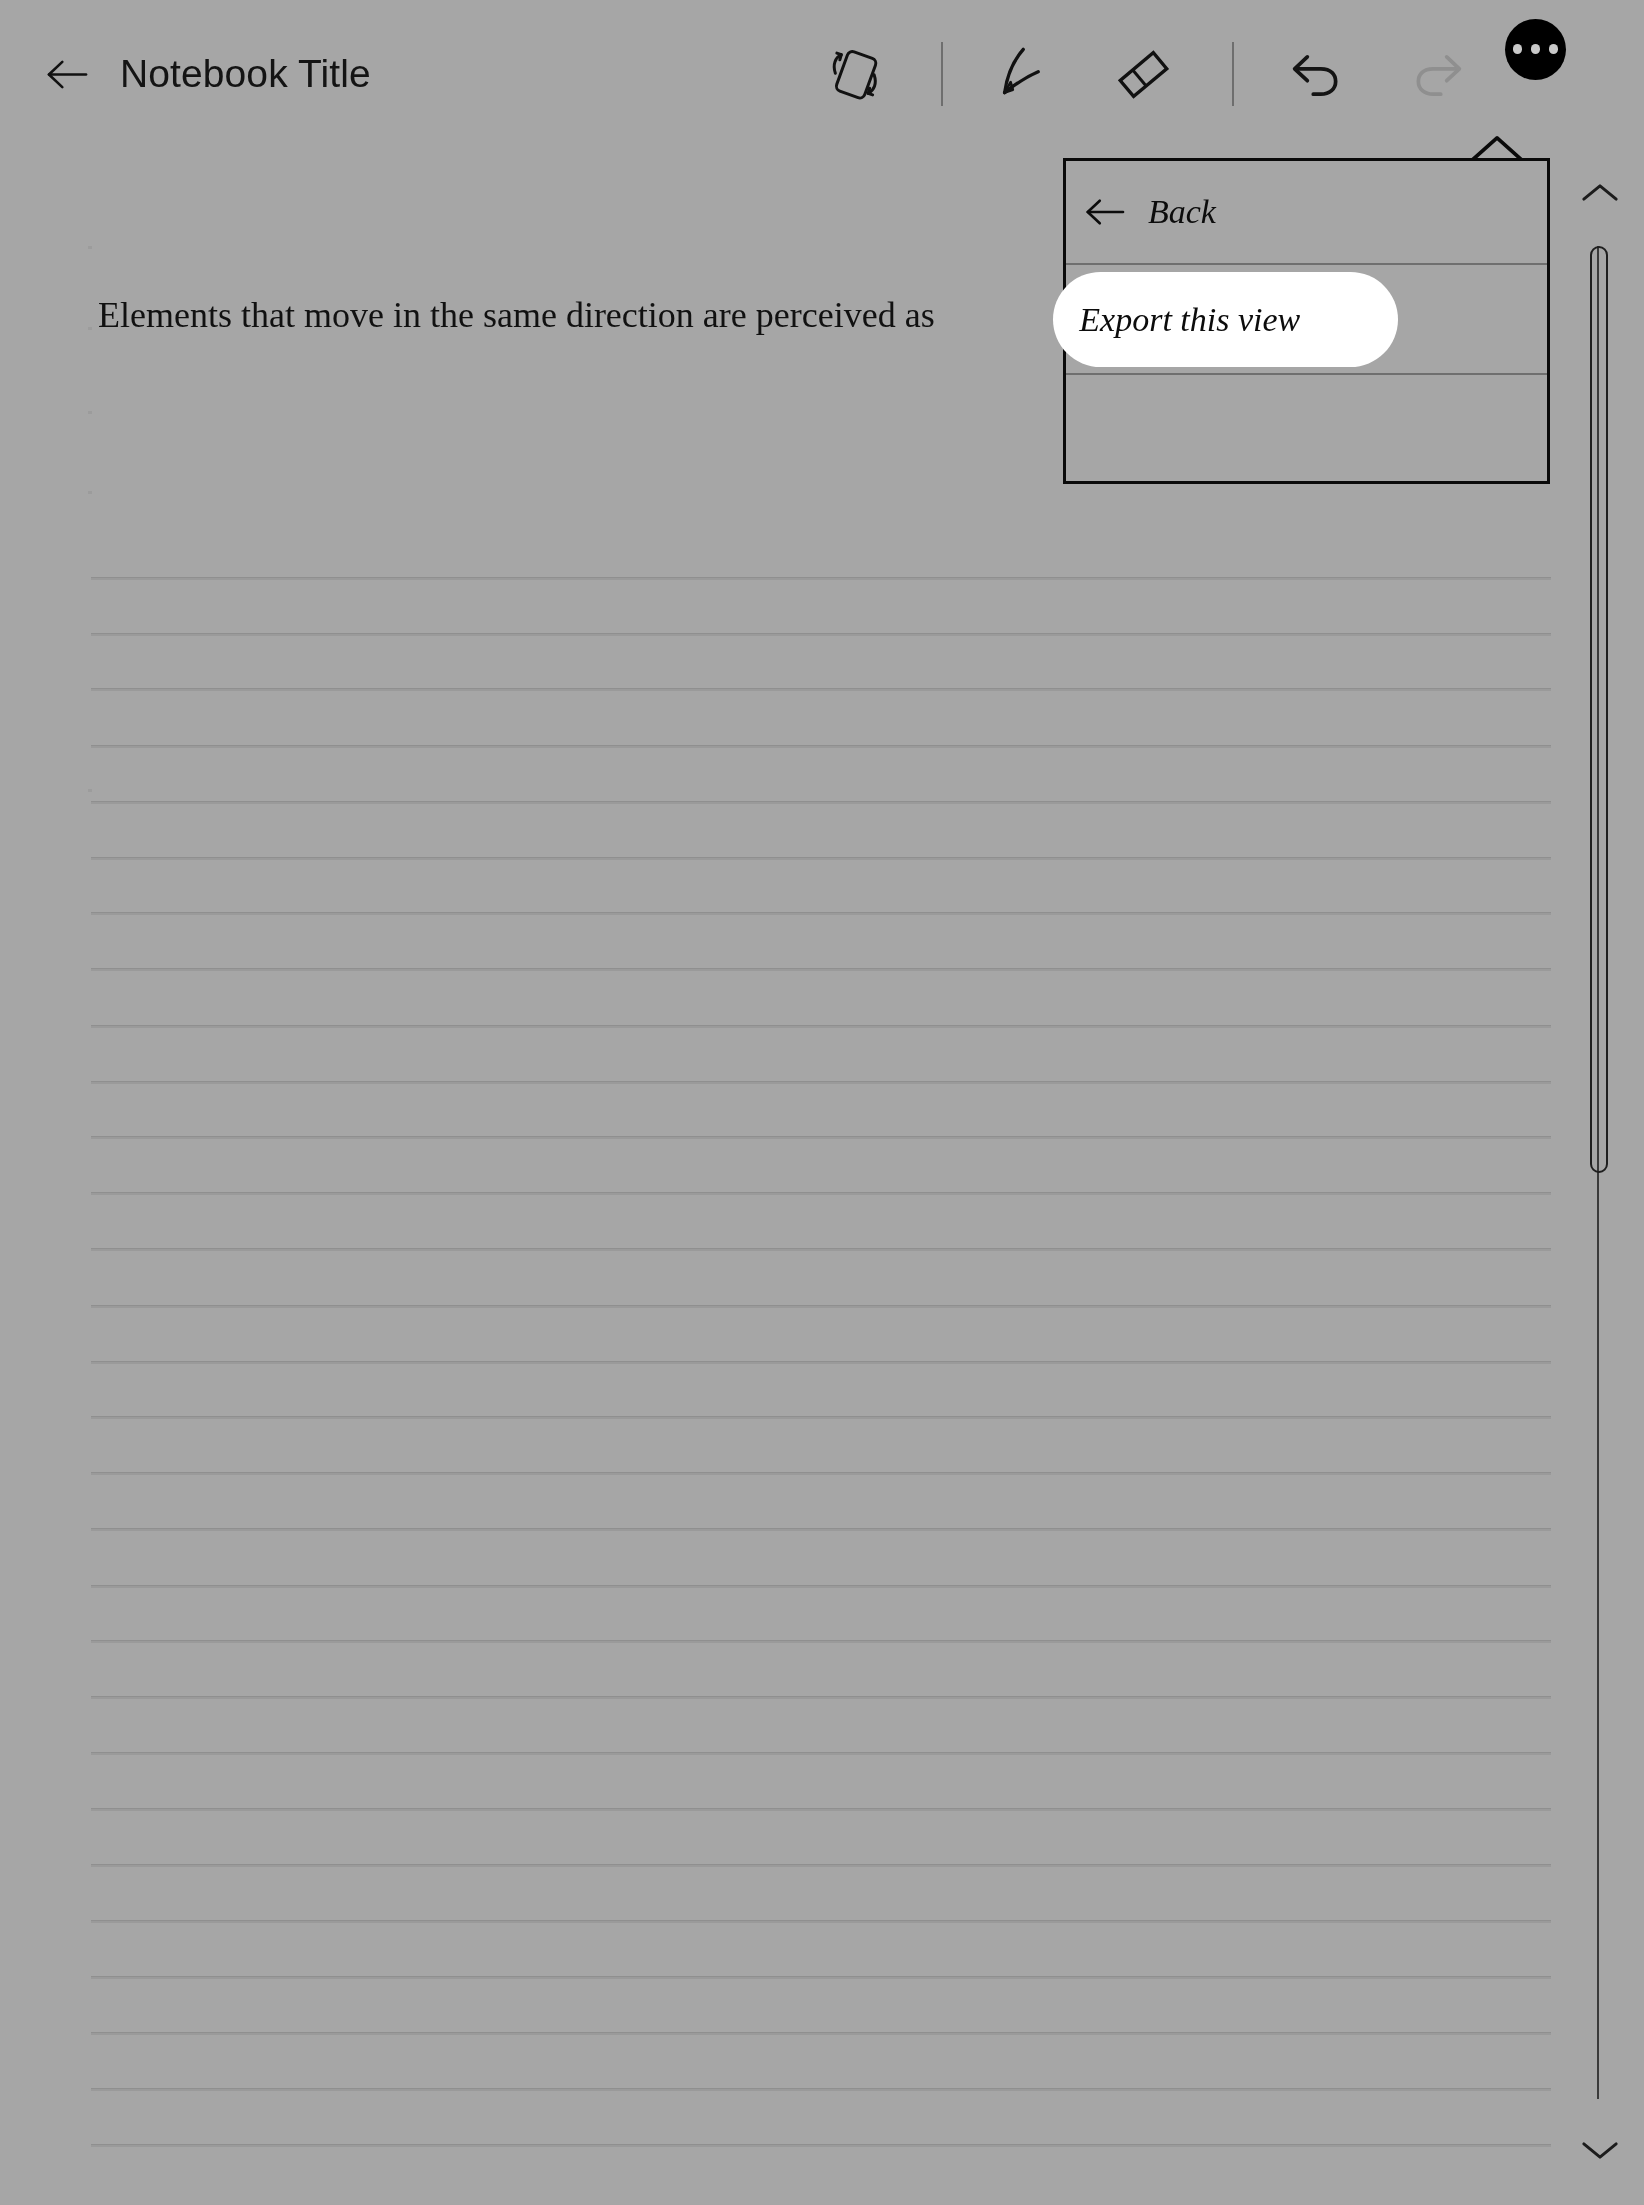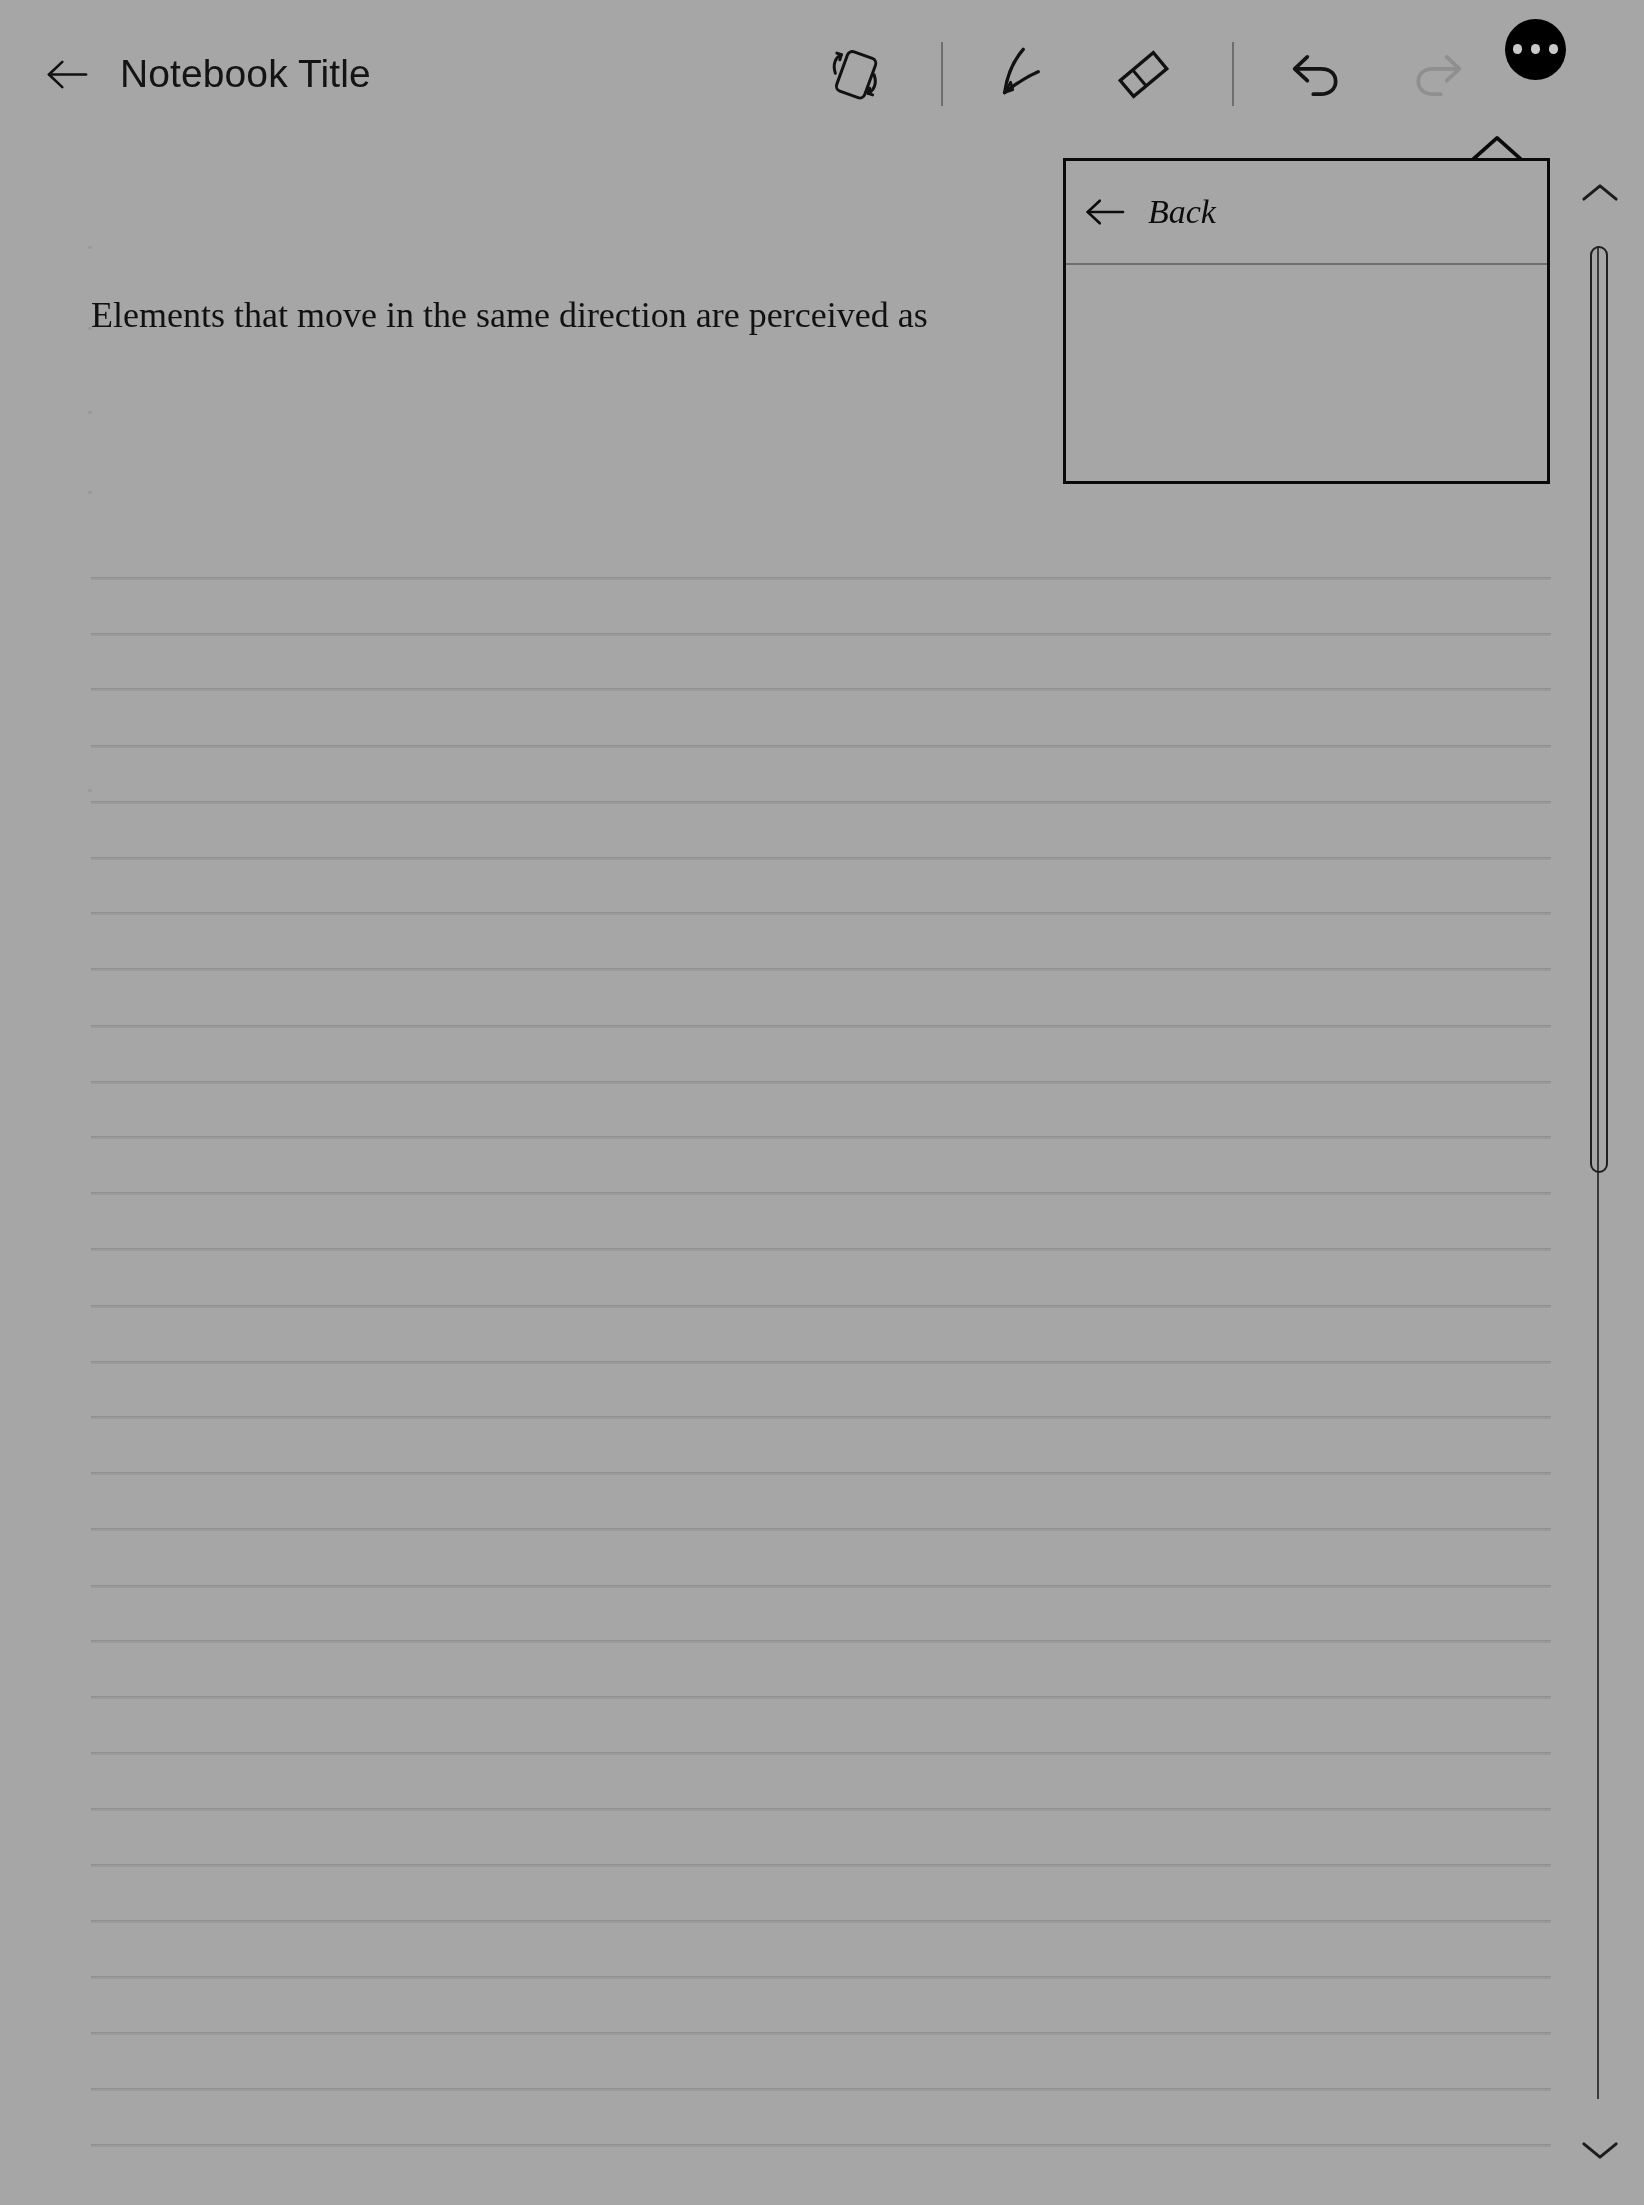--- a/index.html
+++ b/index.html
@@ -111,21 +111,21 @@
   #note-body {
     position: absolute;
     left: 91px;
     top: 274px;
     width: 1265px;
     font-family: "Liberation Serif", serif;
     font-size: 36px;
     color: #111111;
     line-height: 83px;
   }
-  #note-body .line { white-space: nowrap; }
+  #note-body .line { white-space: nowrap; margin-left: 7px; }
   #scroll-up-chevron, #scroll-down-chevron {
     position: absolute;
     left: 1.5px;
     width: 42px;
     height: 25px;
     cursor: pointer;
   }
   #scroll-up-chevron { top: 13.4px; }
   #scroll-down-chevron { top: 1954px; }
   #scroll-thumb {
@@ -351,16 +351,21 @@
   <div id="menu-back" class="menu-item">
     <span class="arrow">
       <svg viewBox="0 0 56 40" width="42" height="30">
         <path d="M5 20 H52" stroke="#0c0c0c" stroke-width="3.5" fill="none" stroke-linecap="round"></path>
         <path d="M21 5 L5 20 L21 35" stroke="#0c0c0c" stroke-width="3.5" fill="none" stroke-linecap="round" stroke-linejoin="round"></path>
       </svg>
     </span>
     <span>Back</span>
   </div>
 
+  <div id="menu-export-view" class="menu-item">
+    <span class="pill">
+      <span>Export this view</span>
+    </span>
+  </div>
 
 
 </div>
 
 
 </body></html>

